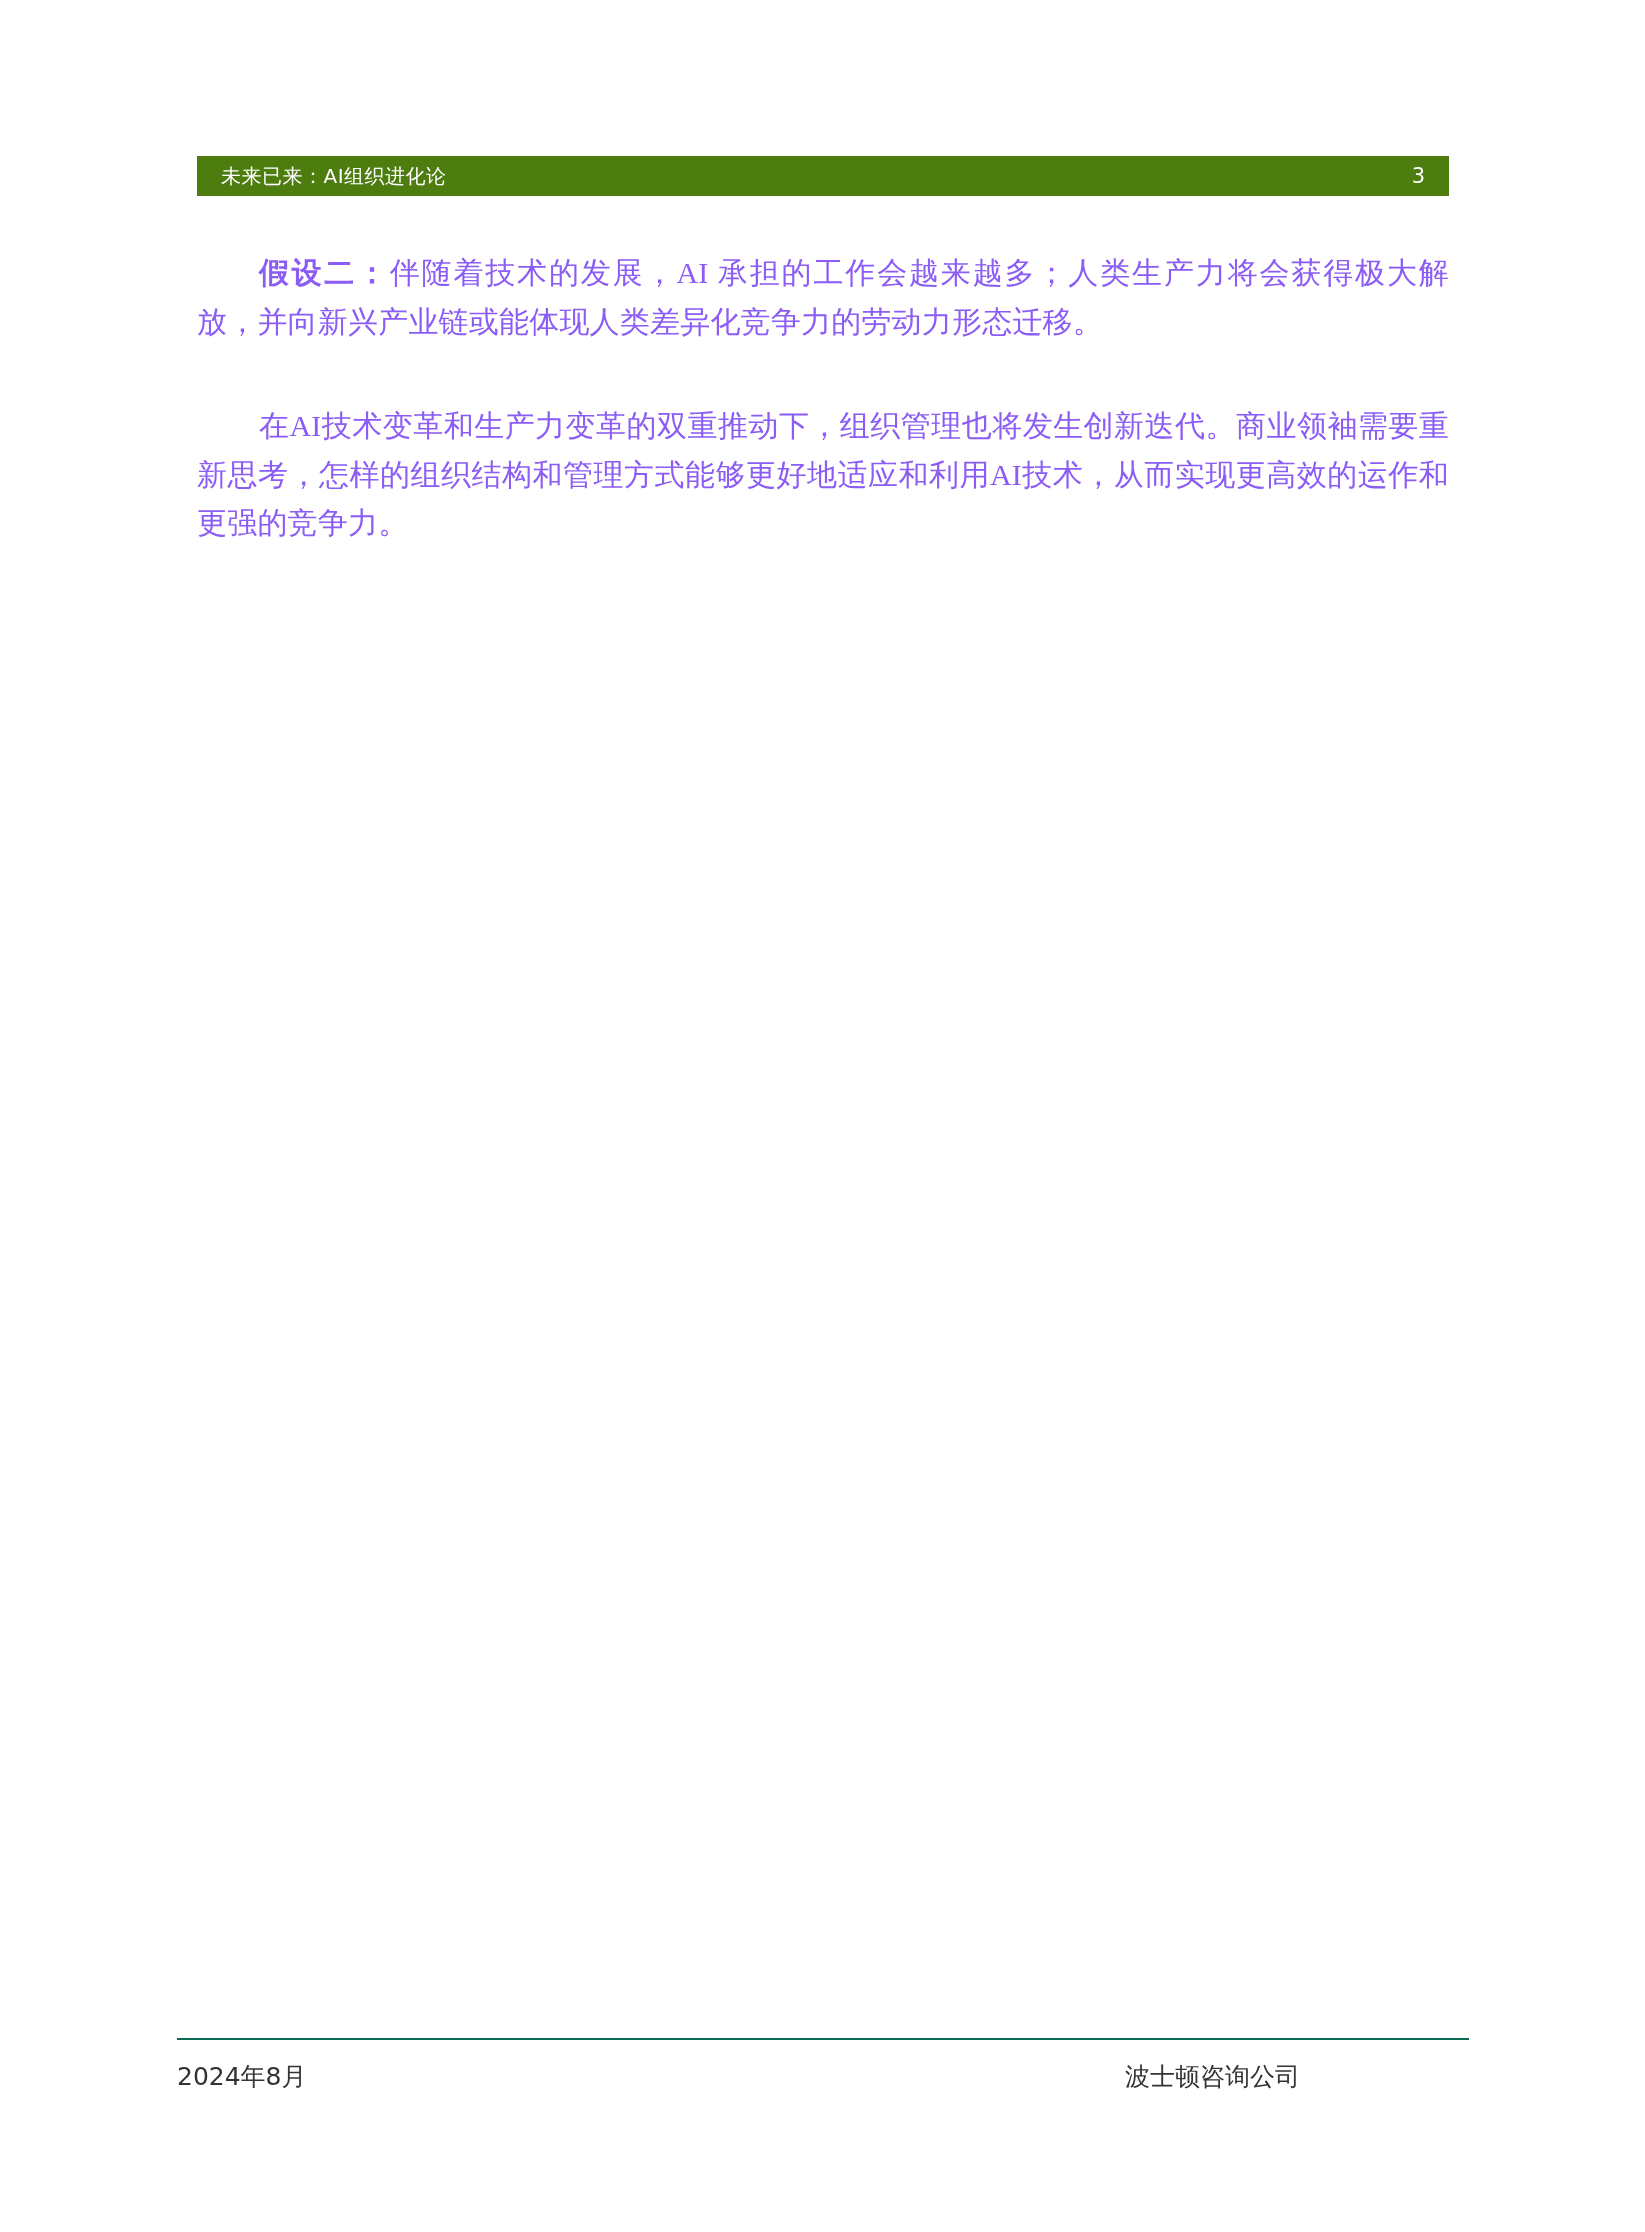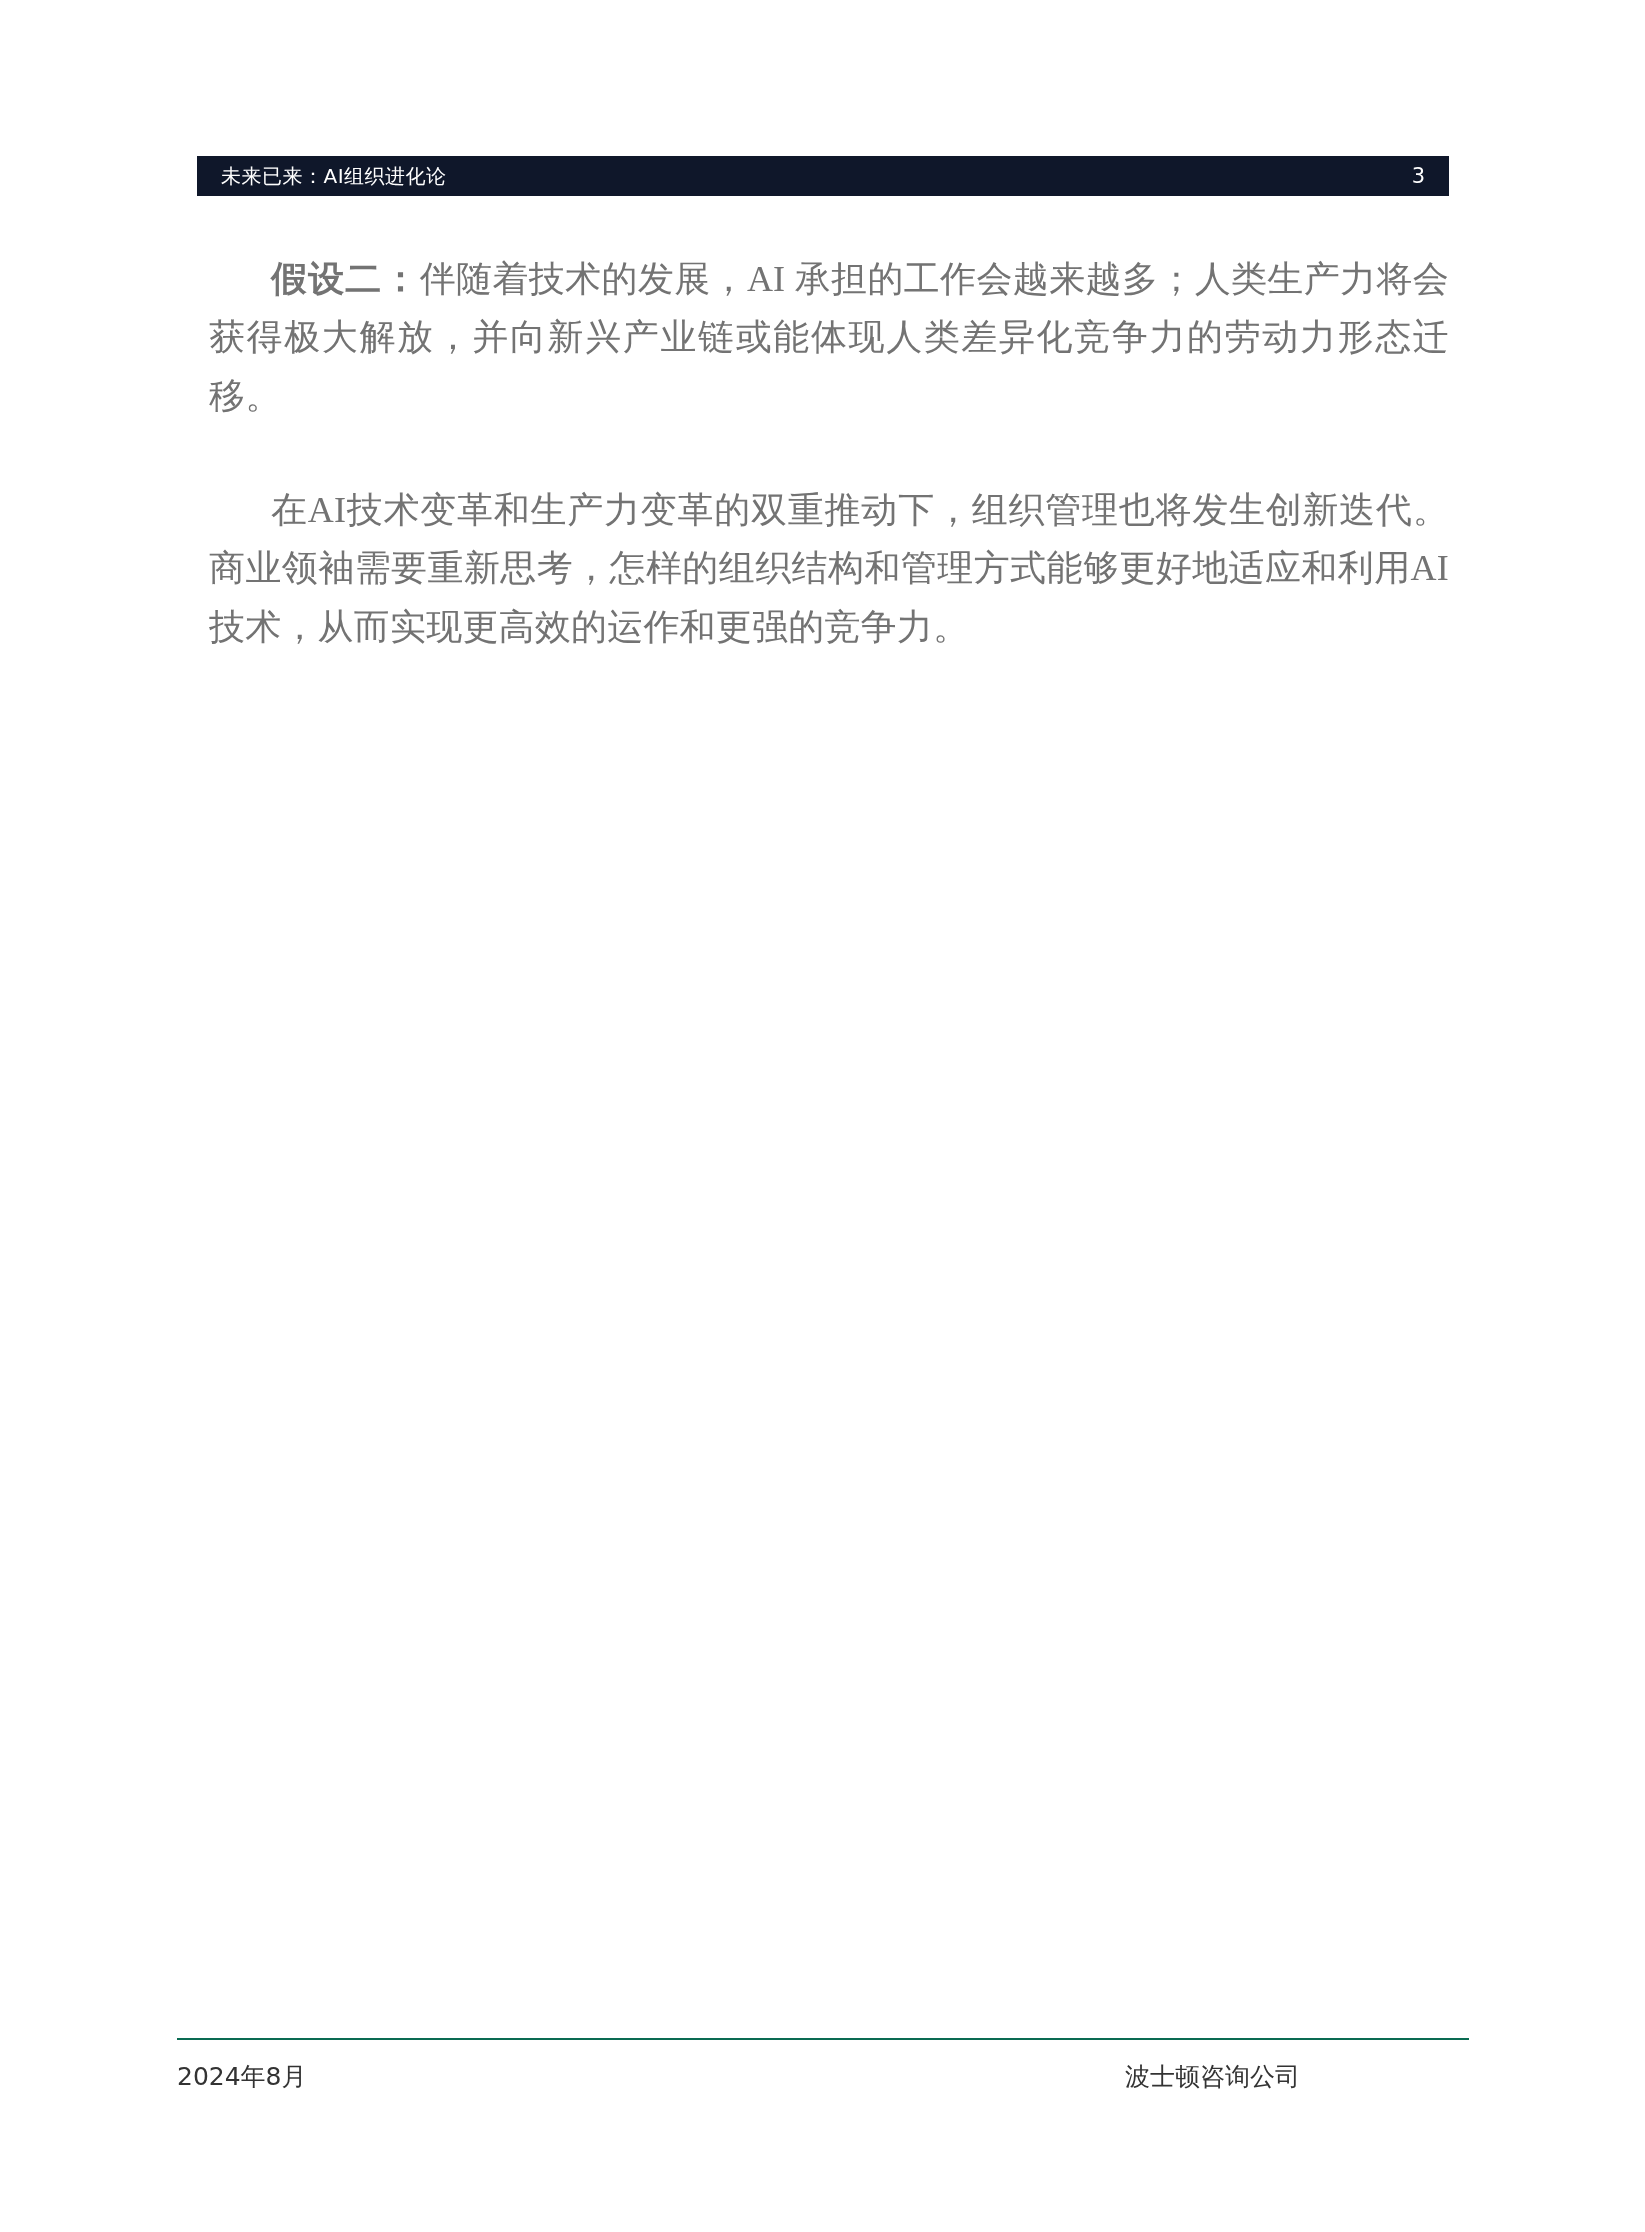--- a/index.html
+++ b/index.html
@@ -20,21 +20,21 @@
     background: #ffffff;
   }
 
   
   .header-band {
     position: absolute;
     left: 197px;
     top: 156px;
     width: 1252px;
     height: 40px;
-    background: #0f172a;
+    background: #4d7c0f;
     display: flex;
     align-items: center;
     justify-content: space-between;
     box-sizing: border-box;
     padding: 0 24px 0 24px;
   }
   .header-title {
     color: #ffffff;
     font-family: "DejaVu Sans", sans-serif;
     font-size: 20px;
@@ -49,26 +49,26 @@
   }
 
   
   .content {
     position: absolute;
     left: 197px;
     top: 249px;
     width: 1252px;
   }
   .para {
-    font-size: 36px;
+    font-size: 30px;
     line-height: 1.62;
     text-align: justify;
     text-justify: inter-character;
-    margin: 0 0 38px 12px;
-    color: #737373;
+    margin: 0 0 38px 0;
+    color: #8b5cf6;
     letter-spacing: 0.2px;
   }
   .para:last-child { margin-bottom: 0; }
   .indent { text-indent: 62px; }
   .lead {
     font-weight: bold;
     font-family: "DejaVu Serif", serif;
     letter-spacing: 1px;
   }
   .gap-before { margin-top: 56px; }

